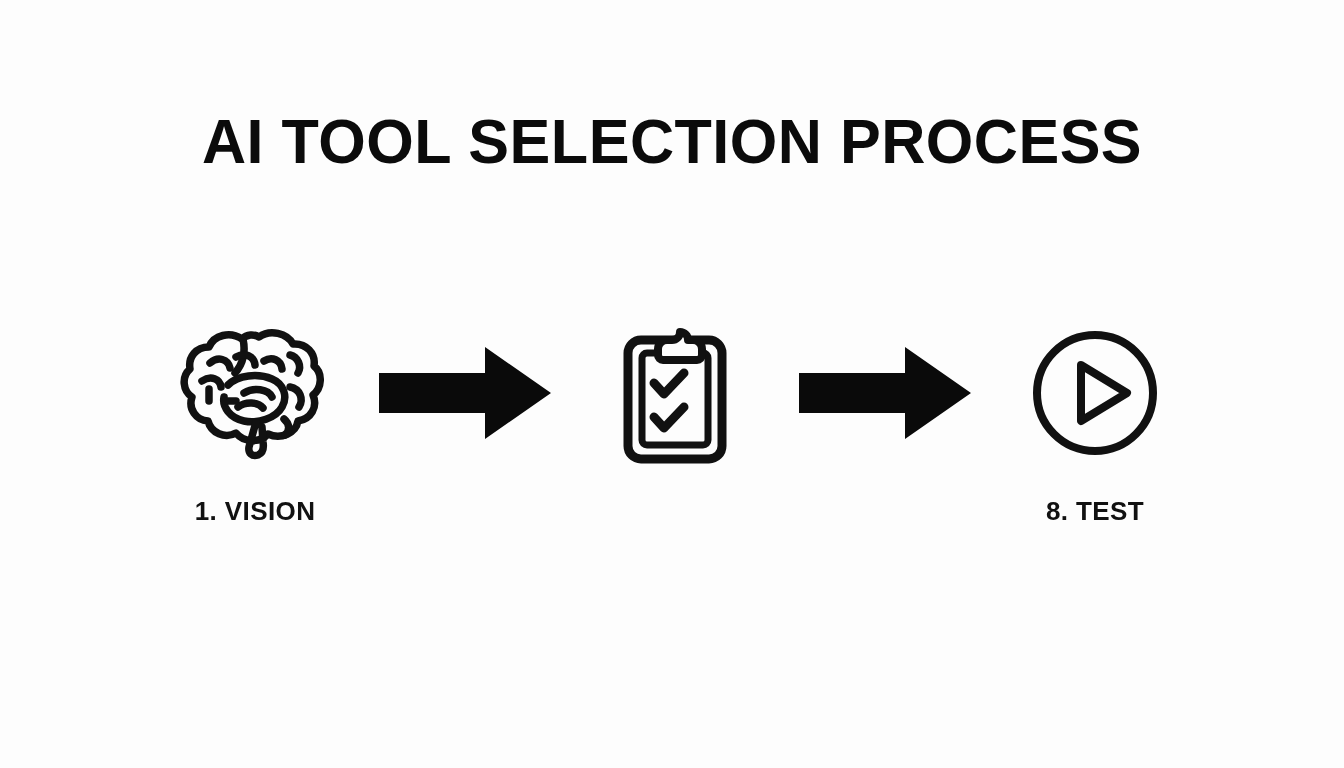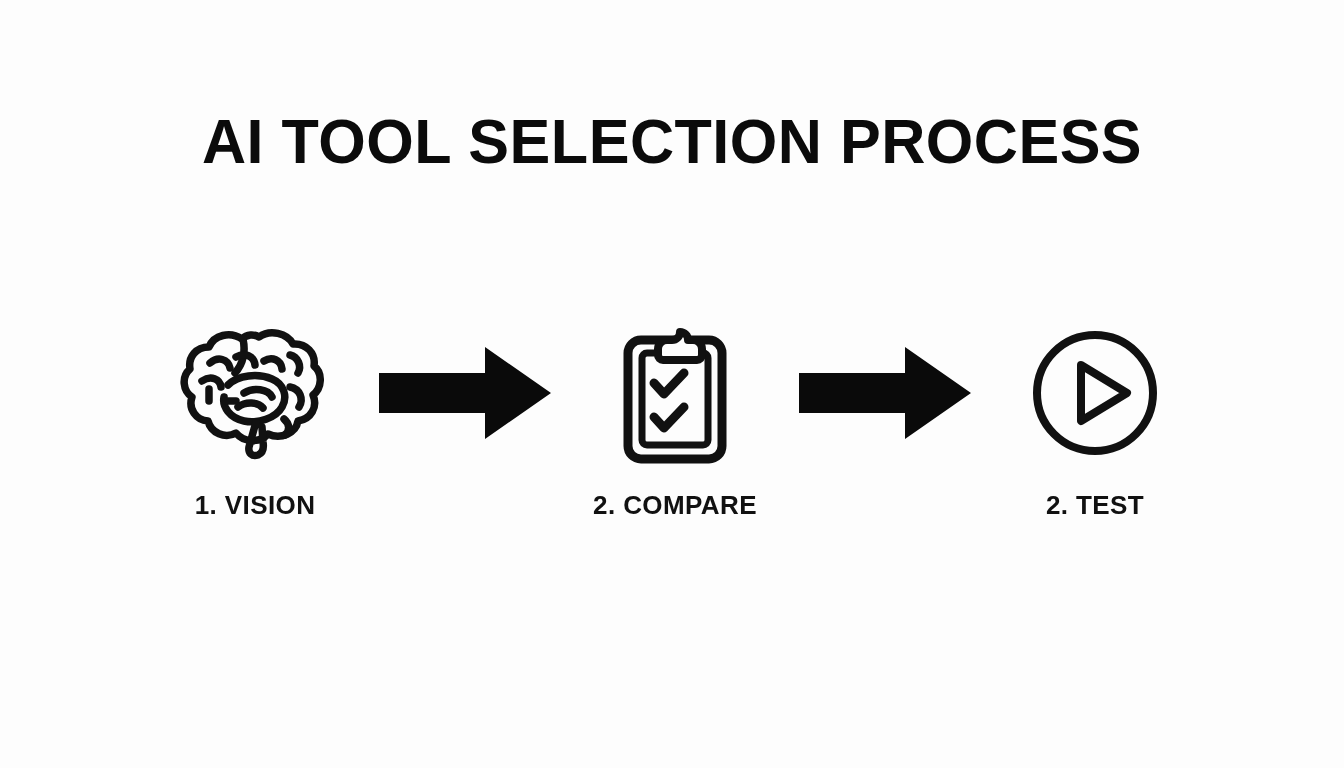--- a/index.html
+++ b/index.html
@@ -62,21 +62,21 @@
   }
 
   .icon-box {
     height: 150px;
     display: flex;
     align-items: center;
     justify-content: center;
   }
 
   .step-label {
-    margin-top: 22px;
+    margin-top: 28px;
     font-family: "Liberation Sans", sans-serif;
     font-weight: 700;
     font-size: 26px;
     letter-spacing: 0.4px;
     color: #111111;
     white-space: nowrap;
     text-align: center;
   }
 
   .arrow-box {
@@ -168,33 +168,32 @@
                      a9 9 0 0 1 9 9 v6
                      a5 5 0 0 1 -5 5 h-34
                      a5 5 0 0 1 -5 -5 Z" stroke-width="8" fill="#fdfdfd"></path>
 
             <path d="M35 64 L45 75 L65 54" stroke-width="9"></path>
 
             <path d="M35 98 L45 109 L65 88" stroke-width="9"></path>
           </g>
         </svg>
       </div>
-      <div class="step-label">2. COMPARE</div>
     </div>
 
     <div class="arrow-box">
       <svg width="172" height="92" viewBox="0 0 172 92" aria-hidden="true">
         <path d="M0 26 H106 V0 L172 46 L106 92 V66 H0 Z" fill="#0a0a0a"></path>
       </svg>
     </div>
 
     <div class="step">
       <div class="icon-box">
         <svg width="136" height="136" viewBox="0 0 136 136" aria-hidden="true">
           <circle cx="68" cy="68" r="58" fill="none" stroke="#111111" stroke-width="8"></circle>
           <path d="M54 40 L100 68 L54 96 Z" fill="none" stroke="#111111" stroke-width="8" stroke-linejoin="round" stroke-linecap="round"></path>
         </svg>
       </div>
-      <div class="step-label">2. TEST</div>
+      <div class="step-label">8. TEST</div>
     </div>
 
   </div>
 </div>
 
 </body></html>

